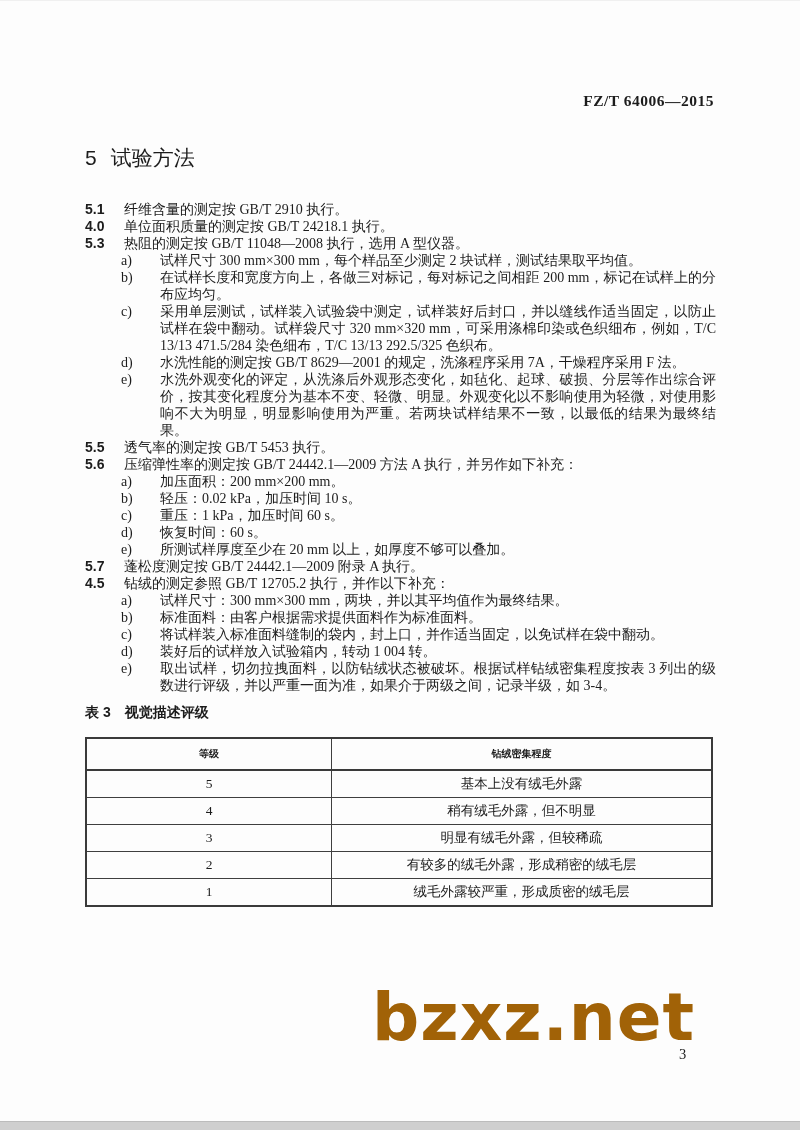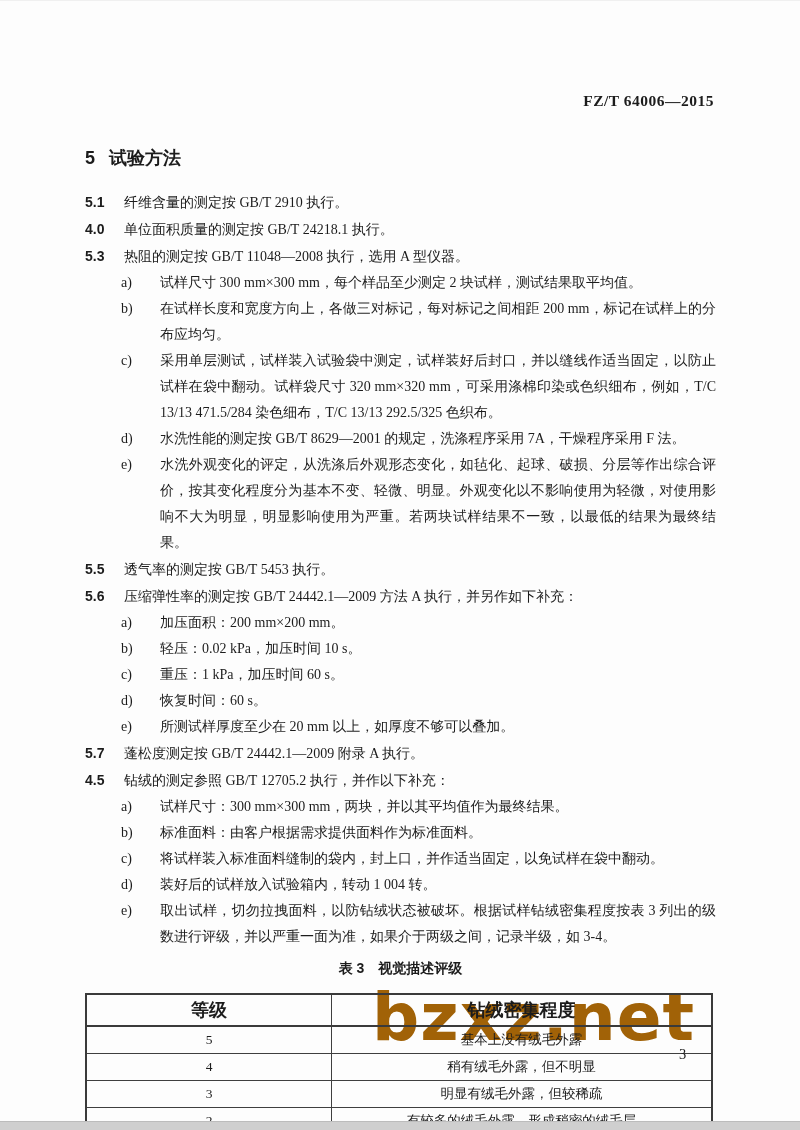--- a/index.html
+++ b/index.html
@@ -14,47 +14,47 @@
     font-family:"Liberation Serif", serif;
   }
   .watermark {
     position:absolute; left:372px; top:984px;
     font-family:"DejaVu Sans", sans-serif; font-weight:bold;
     font-size:66px; line-height:66px; letter-spacing:1px;
     color:#a16207;
   }
   .content { position:absolute; left:85px; top:146px; width:631px; }
   .sec-heading {
-    font-family:"Liberation Sans", sans-serif; font-weight:bold;
-    font-size:18px; height:22px; line-height:22px; margin-bottom:20px;
+    font-family:"Liberation Sans", sans-serif; font-weight:normal;
+    font-size:21px; height:22px; line-height:22px; margin-bottom:32px;
   }
   .sec-num { margin-right:14px; }
-  .clause, .sub { font-size:14px; line-height:26px; text-align:justify; }
+  .clause, .sub { font-size:14px; line-height:17px; text-align:justify; }
   .clause { padding-left:39px; }
   .cnum {
     display:inline-block; width:39px; margin-left:-39px;
     font-family:"Liberation Sans", sans-serif; font-weight:bold; font-size:14px;
     text-align:left;
   }
   .sub { padding-left:75px; }
   .smark { display:inline-block; width:39px; margin-left:-39px; text-align:left; }
   .tbl-caption {
-    text-align:center; font-family:"Liberation Sans", sans-serif;
+    font-family:"Liberation Sans", sans-serif;
     font-weight:bold; font-size:14px; margin-top:7px; height:22px; line-height:22px;
   }
   .cap-label { margin-right:14px; }
   table.t3 {
     border-collapse:collapse; width:628px; margin-top:14px;
     table-layout:fixed; border:2px solid #3a3a3a;
   }
   .t3 th, .t3 td {
     border:1px solid #3f3f3f; text-align:center; padding:0; overflow:hidden;
   }
   .t3 th {
-    height:30px; font-size:18px; font-weight:bold;
+    height:30px; font-size:10px; font-weight:bold;
     font-family:"Liberation Sans", sans-serif; border-bottom:2px solid #3a3a3a;
   }
   .t3 td { height:26px; font-size:13.5px; }
   .t3 .col-grade { width:244px; }
   .page-num { position:absolute; left:679px; top:1042px; font-size:14.5px; line-height:22px; }
   .bottom-strip {
     position:absolute; left:0; top:1120px; width:800px; height:10px;
     background:#cfcfcf; border-top:1px solid #bcbcbc;
   }
 </style>

